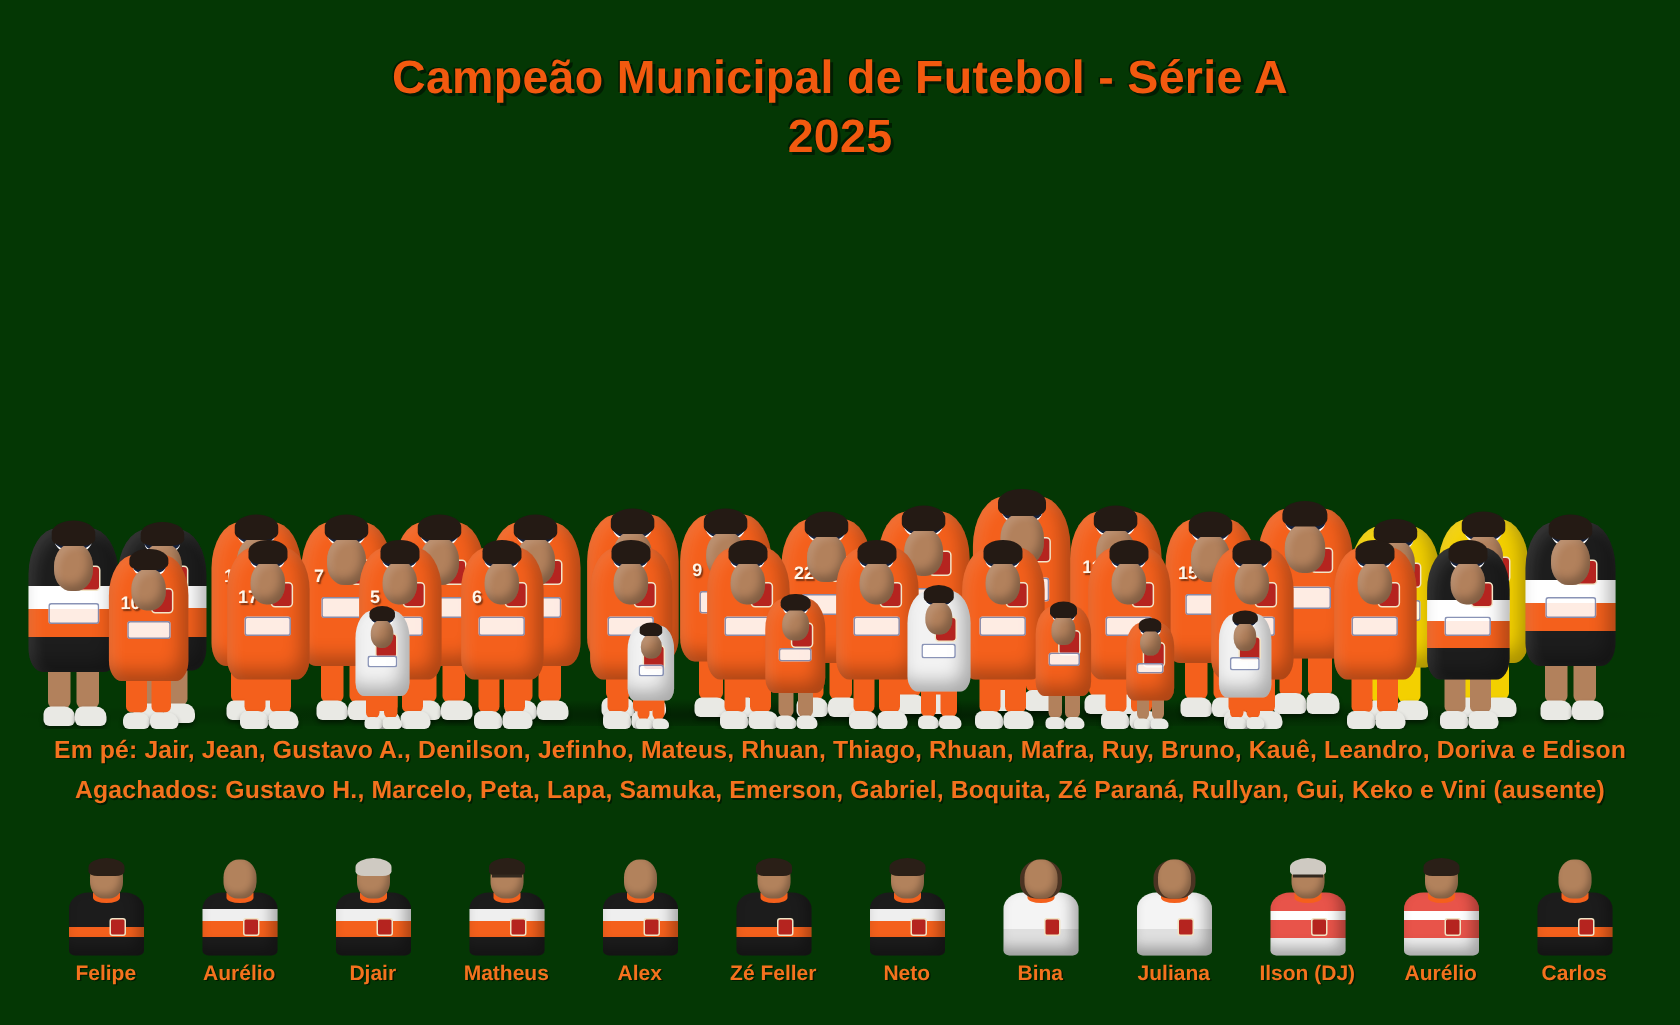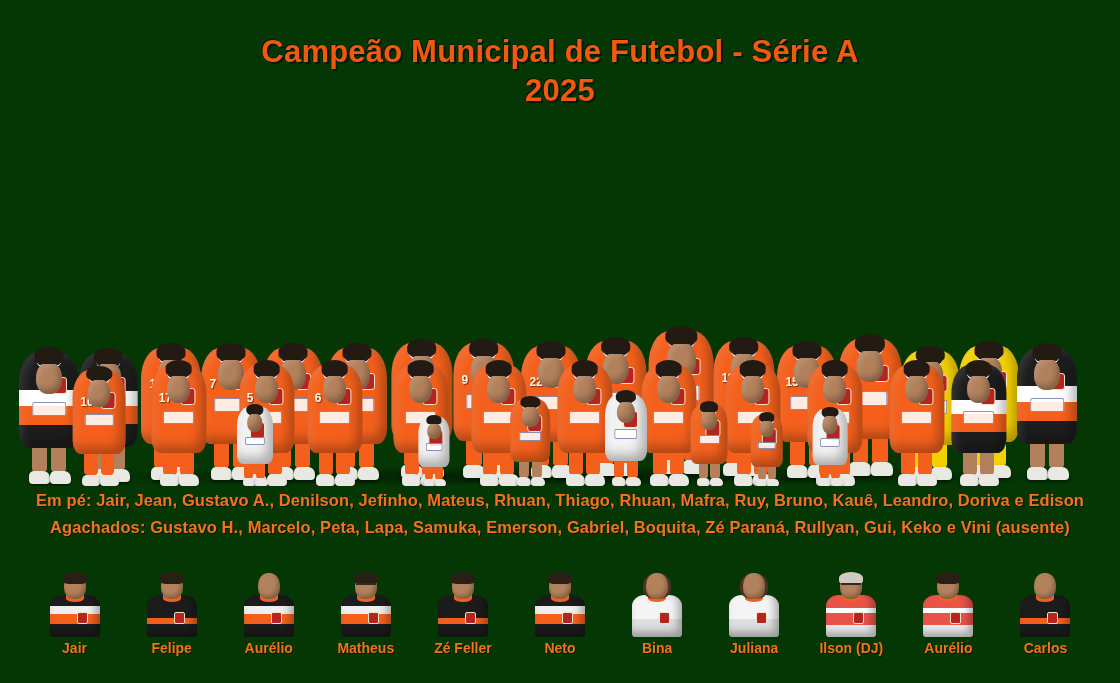--- a/index.html
+++ b/index.html
@@ -765,145 +765,157 @@
     </div>
 </div>
 
 <div id="caption">
   <div class="cline">Em pé: Jair, Jean, Gustavo A., Denilson, Jefinho, Mateus, Rhuan, Thiago, Rhuan, Mafra, Ruy, Bruno, Kauê, Leandro, Doriva e Edison</div>
   <div class="cline">Agachados: Gustavo H., Marcelo, Peta, Lapa, Samuka, Emerson, Gabriel, Boquita, Zé Paraná, Rullyan, Gui, Keko e Vini (ausente)</div>
 </div>
 
 <div id="portrait-strip">
 
-<div class="portrait-cell">
+    <div class="portrait-cell">
+      <div class="bust v-dark">
+         <span class="b-shirt">
+           <span class="b-collar"></span>
+           <span class="b-badge"></span>
+         </span>
+         <span class="b-hair" style=""></span>
+         <span class="b-head"></span>
+
+       </div>
+       <div class="p-name">Felipe</div>
+    </div>
+    <div class="portrait-cell">
       <div class="bust v-default">
          <span class="b-shirt">
            <span class="b-collar"></span>
            <span class="b-badge"></span>
          </span>
+
+         <span class="b-head"></span>
+
+       </div>
+       <div class="p-name">Aurélio</div>
+    </div>
+    <div class="portrait-cell">
+      <div class="bust v-default">
+         <span class="b-shirt">
+           <span class="b-collar"></span>
+           <span class="b-badge"></span>
+         </span>
+         <span class="b-hair" style="background:#cfcac2;"></span>
+         <span class="b-head"></span>
+
+       </div>
+       <div class="p-name">Djair</div>
+    </div>
+    <div class="portrait-cell">
+      <div class="bust v-default">
+         <span class="b-shirt">
+           <span class="b-collar"></span>
+           <span class="b-badge"></span>
+         </span>
          <span class="b-hair" style=""></span>
          <span class="b-head"></span>
-
-       </div>
-       <div class="p-name">Jair</div>
+         <span class="b-glasses"></span>
+       </div>
+       <div class="p-name">Matheus</div>
+    </div>
+    <div class="portrait-cell">
+      <div class="bust v-default">
+         <span class="b-shirt">
+           <span class="b-collar"></span>
+           <span class="b-badge"></span>
+         </span>
+
+         <span class="b-head"></span>
+
+       </div>
+       <div class="p-name">Alex</div>
     </div>
     <div class="portrait-cell">
       <div class="bust v-dark">
          <span class="b-shirt">
            <span class="b-collar"></span>
            <span class="b-badge"></span>
          </span>
          <span class="b-hair" style=""></span>
          <span class="b-head"></span>
 
        </div>
-       <div class="p-name">Felipe</div>
+       <div class="p-name">Zé Feller</div>
     </div>
     <div class="portrait-cell">
       <div class="bust v-default">
          <span class="b-shirt">
            <span class="b-collar"></span>
            <span class="b-badge"></span>
          </span>
-
+         <span class="b-hair" style=""></span>
+         <span class="b-head"></span>
+
+       </div>
+       <div class="p-name">Neto</div>
+    </div>
+    <div class="portrait-cell">
+      <div class="bust v-white">
+         <span class="b-shirt">
+           <span class="b-collar"></span>
+           <span class="b-badge"></span>
+         </span>
+         <span class="b-longhair"></span>
+         <span class="b-head"></span>
+
+       </div>
+       <div class="p-name">Bina</div>
+    </div>
+    <div class="portrait-cell">
+      <div class="bust v-white">
+         <span class="b-shirt">
+           <span class="b-collar"></span>
+           <span class="b-badge"></span>
+         </span>
+         <span class="b-longhair"></span>
+         <span class="b-head"></span>
+
+       </div>
+       <div class="p-name">Juliana</div>
+    </div>
+    <div class="portrait-cell">
+      <div class="bust v-red">
+         <span class="b-shirt">
+           <span class="b-collar"></span>
+           <span class="b-badge"></span>
+         </span>
+         <span class="b-hair" style="background:#cfcac2;"></span>
+         <span class="b-head"></span>
+         <span class="b-glasses"></span>
+       </div>
+       <div class="p-name">Ilson (DJ)</div>
+    </div>
+    <div class="portrait-cell">
+      <div class="bust v-red">
+         <span class="b-shirt">
+           <span class="b-collar"></span>
+           <span class="b-badge"></span>
+         </span>
+         <span class="b-hair" style=""></span>
          <span class="b-head"></span>
 
        </div>
        <div class="p-name">Aurélio</div>
     </div>
     <div class="portrait-cell">
-      <div class="bust v-default">
-         <span class="b-shirt">
-           <span class="b-collar"></span>
-           <span class="b-badge"></span>
-         </span>
-         <span class="b-hair" style=""></span>
-         <span class="b-head"></span>
-         <span class="b-glasses"></span>
-       </div>
-       <div class="p-name">Matheus</div>
-    </div>
-    <div class="portrait-cell">
       <div class="bust v-dark">
          <span class="b-shirt">
            <span class="b-collar"></span>
            <span class="b-badge"></span>
          </span>
-         <span class="b-hair" style=""></span>
-         <span class="b-head"></span>
-
-       </div>
-       <div class="p-name">Zé Feller</div>
-    </div>
-    <div class="portrait-cell">
-      <div class="bust v-default">
-         <span class="b-shirt">
-           <span class="b-collar"></span>
-           <span class="b-badge"></span>
-         </span>
-         <span class="b-hair" style=""></span>
-         <span class="b-head"></span>
-
-       </div>
-       <div class="p-name">Neto</div>
-    </div>
-    <div class="portrait-cell">
-      <div class="bust v-white">
-         <span class="b-shirt">
-           <span class="b-collar"></span>
-           <span class="b-badge"></span>
-         </span>
-         <span class="b-longhair"></span>
-         <span class="b-head"></span>
-
-       </div>
-       <div class="p-name">Bina</div>
-    </div>
-    <div class="portrait-cell">
-      <div class="bust v-white">
-         <span class="b-shirt">
-           <span class="b-collar"></span>
-           <span class="b-badge"></span>
-         </span>
-         <span class="b-longhair"></span>
-         <span class="b-head"></span>
-
-       </div>
-       <div class="p-name">Juliana</div>
-    </div>
-    <div class="portrait-cell">
-      <div class="bust v-red">
-         <span class="b-shirt">
-           <span class="b-collar"></span>
-           <span class="b-badge"></span>
-         </span>
-         <span class="b-hair" style="background:#cfcac2;"></span>
-         <span class="b-head"></span>
-         <span class="b-glasses"></span>
-       </div>
-       <div class="p-name">Ilson (DJ)</div>
-    </div>
-    <div class="portrait-cell">
-      <div class="bust v-red">
-         <span class="b-shirt">
-           <span class="b-collar"></span>
-           <span class="b-badge"></span>
-         </span>
-         <span class="b-hair" style=""></span>
-         <span class="b-head"></span>
-
-       </div>
-       <div class="p-name">Aurélio</div>
-    </div>
-    <div class="portrait-cell">
-      <div class="bust v-dark">
-         <span class="b-shirt">
-           <span class="b-collar"></span>
-           <span class="b-badge"></span>
-         </span>
 
          <span class="b-head"></span>
 
        </div>
        <div class="p-name">Carlos</div>
     </div>
   </div>
 
 </body></html>

